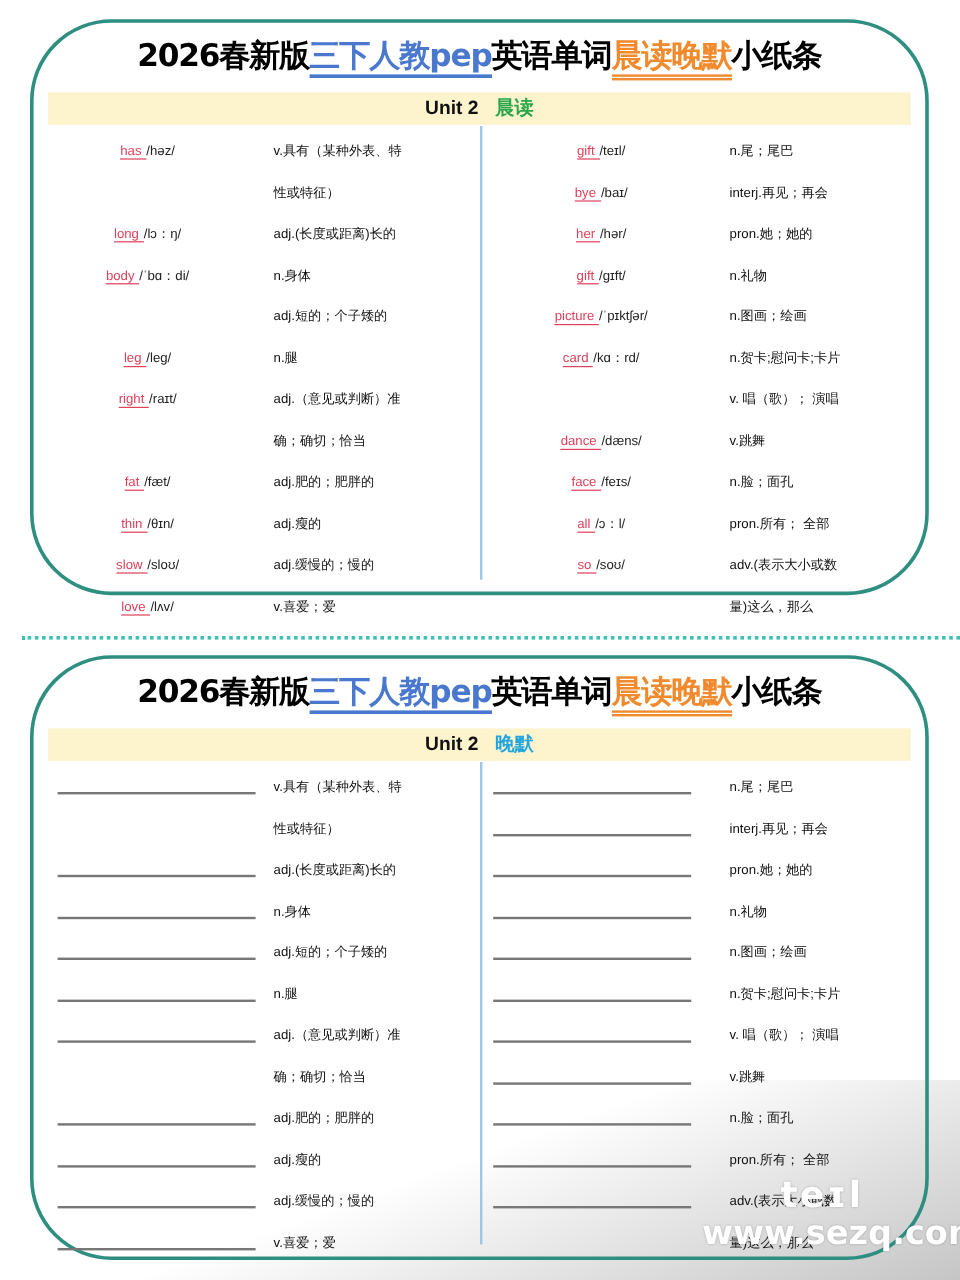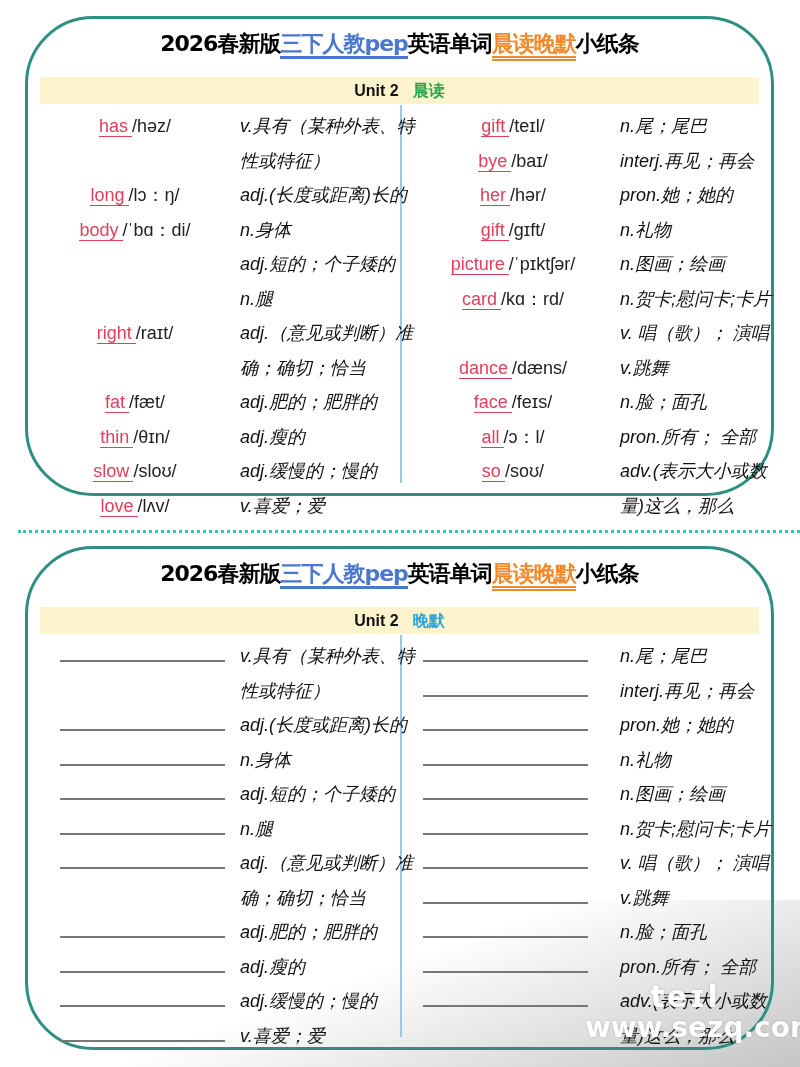--- a/index.html
+++ b/index.html
@@ -18,43 +18,43 @@
     border:3px solid #2e8f80;
     border-radius:68px;
     background:transparent;
     box-sizing:border-box;
   }
   .card.top { top:16px; height:480px; }
   .card.bottom { top:546px; height:504px; }
   .title {
     position:absolute; left:0; right:0; top:10px; text-align:center;
     font-family:"DejaVu Sans", sans-serif; font-weight:bold;
-    font-size:22px; letter-spacing:-1px; color:#000; white-space:nowrap;
+    font-size:26px; letter-spacing:-1px; color:#000; white-space:nowrap;
   }
   .title .blue { color:#4a78cf; border-bottom:3px solid #4a78cf; }
   .title .orange { color:#f08a2c; border-bottom:5px double #f08a2c; }
   .unit-bar {
     position:absolute; left:12px; right:12px; top:58px; height:27px;
     background:#fdf3cd; text-align:center; line-height:27px;
     font-family:"Liberation Sans", sans-serif; font-weight:bold; font-size:16px; color:#111;
   }
   .unit-bar .tag { margin-left:14px;text-align:right; }
   .unit-bar .tag.green { color:#2aa74a; }
   .unit-bar .tag.cyan { color:#22a6e0; }
   .divider {
     position:absolute; left:372px; top:86px; bottom:10px; width:2px; background:#9ec7e6;
   }
   .col { position:absolute; top:90px; width:360px; }
   .col.left { left:0; }
   .col.right { left:378px; }
-  .row { height:34.5px; position:relative; font-size:18px; font-family:"Liberation Sans", sans-serif; color:#111;margin-left:12px; }
+  .row { height:34.5px; position:relative; font-size:11px; font-family:"Liberation Sans", sans-serif; color:#111; }
   .word-cell { position:absolute; left:0; width:190px; text-align:center; line-height:34px; white-space:nowrap; }
   .word { color:#e0405a; border-bottom:1.5px solid #e0405a; padding-right:4px; }
   .ipa { color:#222; }
-  .mean { position:absolute; left:200px; line-height:34px; white-space:nowrap;font-style:italic; }
+  .mean { position:absolute; left:200px; line-height:34px; white-space:nowrap; }
   .col.right .mean { left:202px; }
   .blank { position:absolute; left:20px; width:165px; top:21px; border-bottom:2px solid #777; }
   .col.right .blank { left:5px; }
   .dotline {
     position:absolute; left:18px; right:0; top:530px; height:0;
     border-top:3px dotted #3ec1b5;
   }
   .watermark {
     position:absolute; left:585px; top:980px; width:200px; text-align:center;
     color:#fff; font-weight:bold; font-family:"DejaVu Sans", sans-serif;
@@ -90,20 +90,21 @@
         <div class="mean">adj.(长度或距离)长的</div>
       </div>
       <div class="row">
         <div class="word-cell"><span class="word">body</span><span class="ipa">/ˈbɑ：di/</span></div>
         <div class="mean">n.身体</div>
       </div>
       <div class="row">
         <div class="mean">adj.短的；个子矮的</div>
       </div>
       <div class="row">
+        <div class="word-cell"><span class="word">leg</span><span class="ipa">/leg/</span></div>
         <div class="mean">n.腿</div>
       </div>
       <div class="row">
         <div class="word-cell"><span class="word">right</span><span class="ipa">/raɪt/</span></div>
         <div class="mean">adj.（意见或判断）准</div>
       </div>
       <div class="row">
         <div class="word-cell"></div>
         <div class="mean">确；确切；恰当</div>
       </div>

